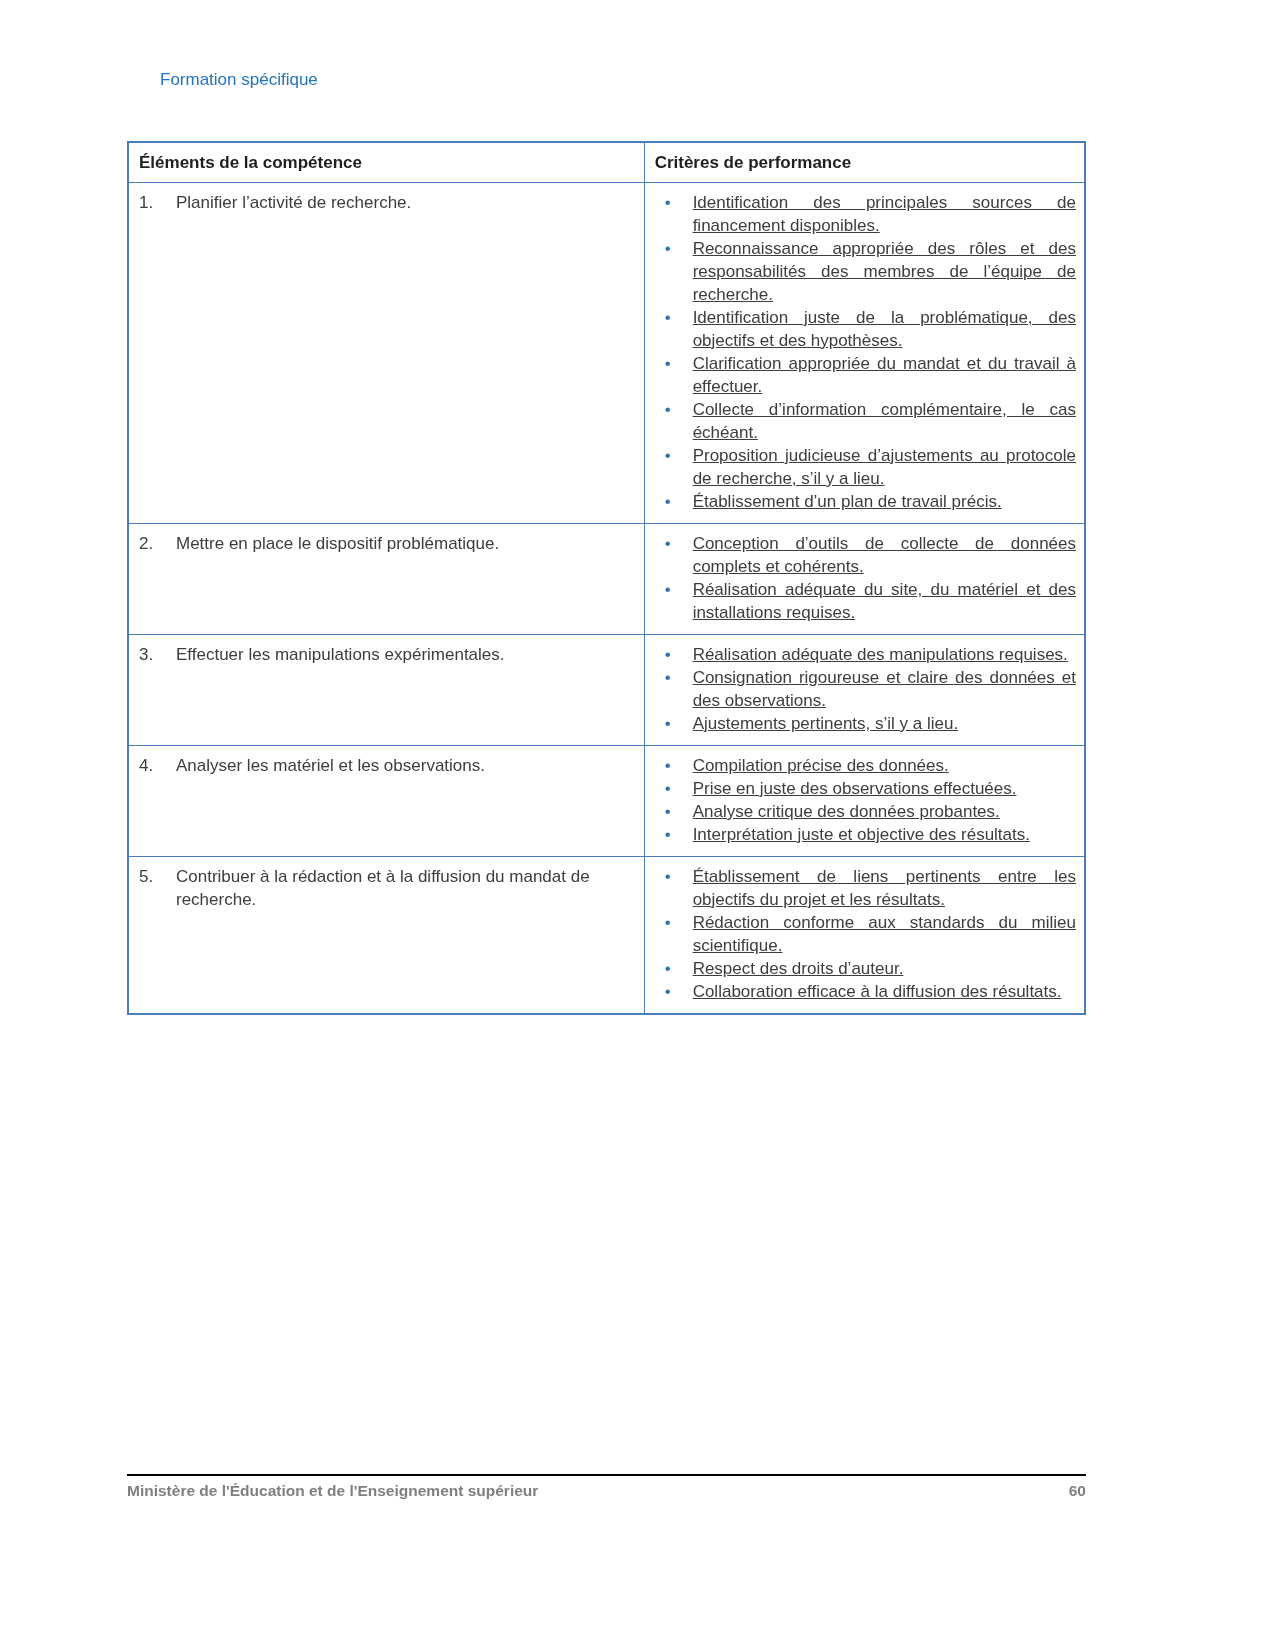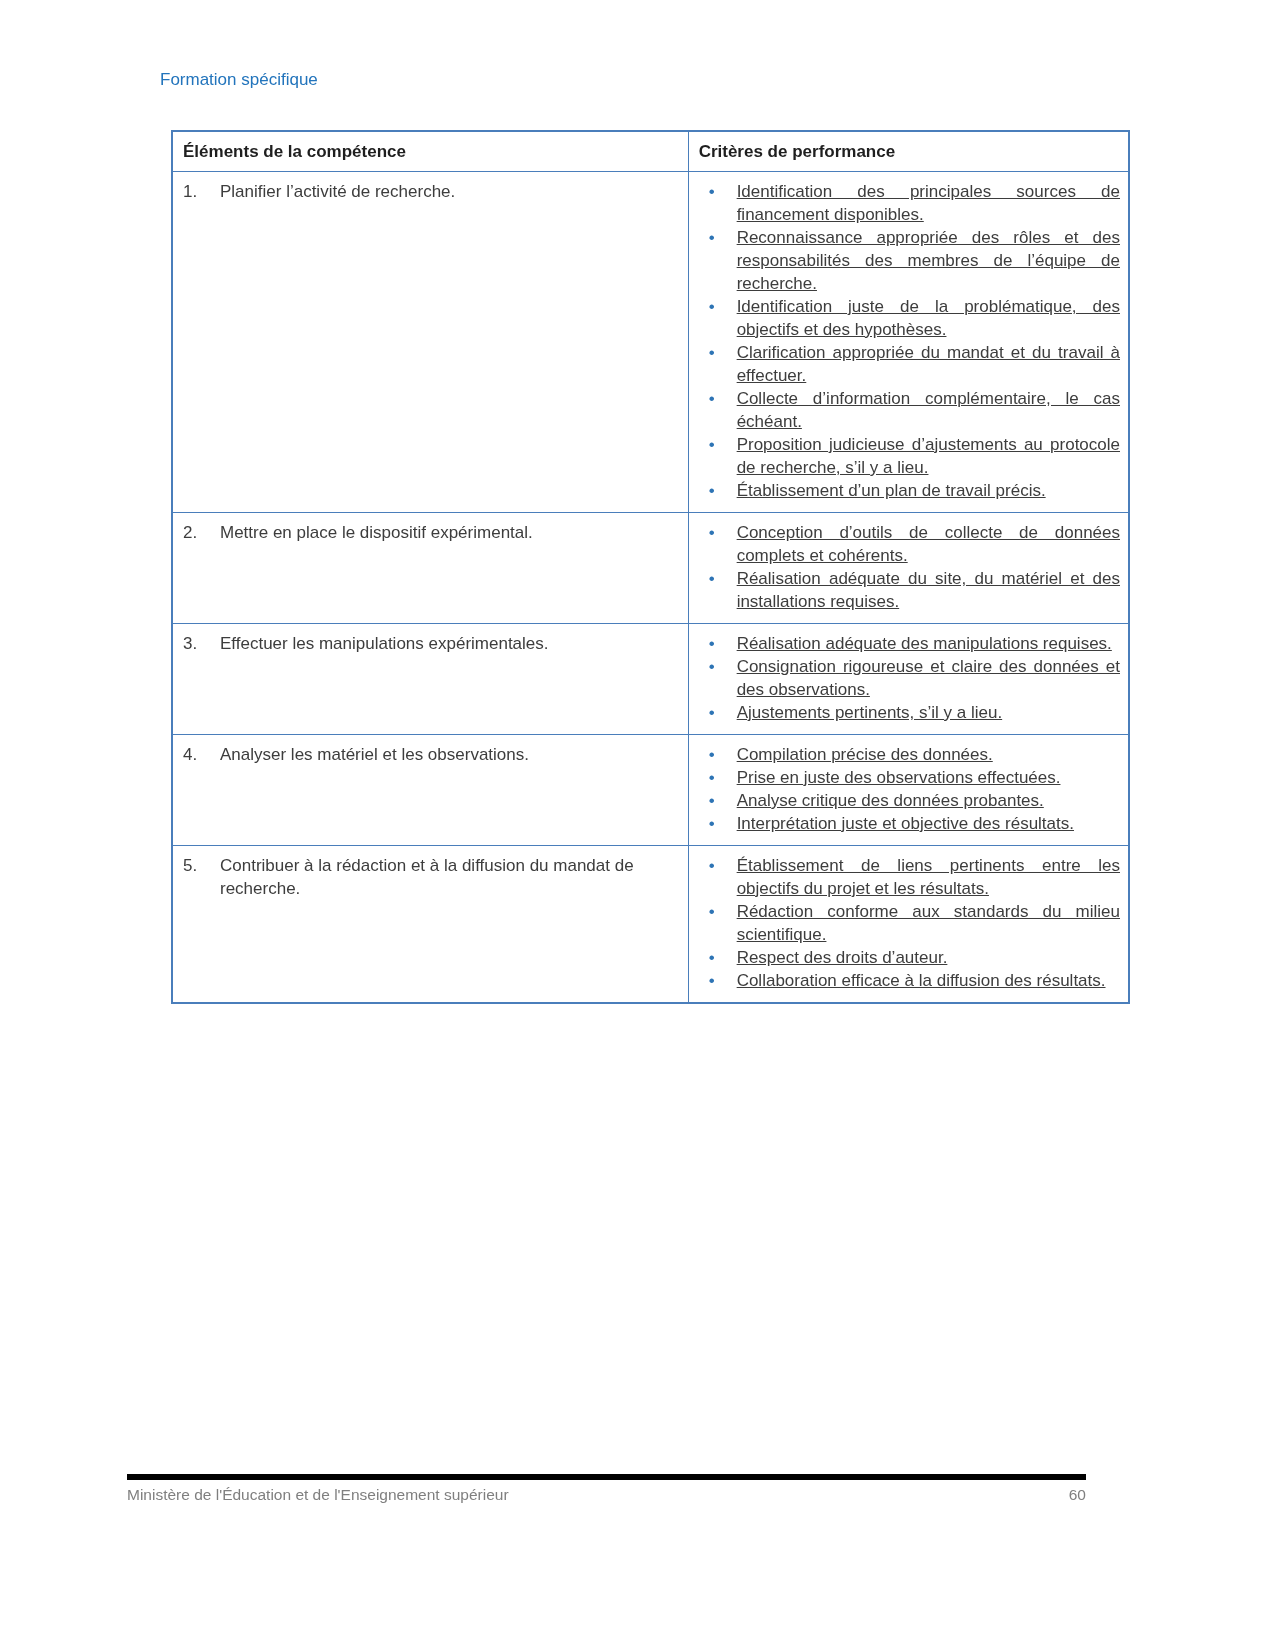--- a/index.html
+++ b/index.html
@@ -15,25 +15,24 @@
   }
   .section-label {
     position:absolute;
     left:127px; top:70px;
     font-size:17px;
     color:#2274bc;
     margin-left:33px;
   }
   .competence-table {
     position:absolute;
-    left:127px; top:130px;
+    left:127px; top:141px;
     width:959px;
     border-collapse:collapse;
     table-layout:fixed;
-    margin-left:44px;
   }
   .competence-table, .competence-table th, .competence-table td {
     border:1px solid #4a7ebb;
   }
   .competence-table { border:2px solid #4a7ebb; }
   .competence-table th {
     text-align:left;
     font-size:17px;
     font-weight:bold;
     color:#1f1f1f;
@@ -64,27 +63,27 @@
     content:"\2022";
     position:absolute;
     left:6px; top:0;
     color:#2e74b5;
     font-size:17px;
   }
   .footer {
     position:absolute;
     left:127px; top:1474px;
     width:959px;
-    border-top:6px solid #000000;
+    border-top:2px solid #000000;
     padding-top:6px;
     display:flex;
     justify-content:space-between;
     align-items:baseline;
     color:#7f7f7f;
-    font-weight:normal;
+    font-weight:bold;
     font-size:15.5px;
   }
 </style>
 </head>
 <body>
 
 <div class="page">
 
   <div class="section-label">Formation spécifique</div>
 
@@ -114,21 +113,21 @@
             <li>Proposition judicieuse d’ajustements au protocole de recherche, s’il y a lieu.</li>
             <li>Établissement d’un plan de travail précis.</li>
           </ul>
         </td>
       </tr>
 
       <tr>
         <td class="element-cell">
           <div class="element-line">
             <span class="num">2.</span>
-            <span class="etext">Mettre en place le dispositif expérimental.</span>
+            <span class="etext">Mettre en place le dispositif problématique.</span>
           </div>
         </td>
         <td class="criteria-cell">
           <ul>
             <li>Conception d’outils de collecte de données complets et cohérents.</li>
             <li>Réalisation adéquate du site, du matériel et des installations requises.</li>
           </ul>
         </td>
       </tr>
 

